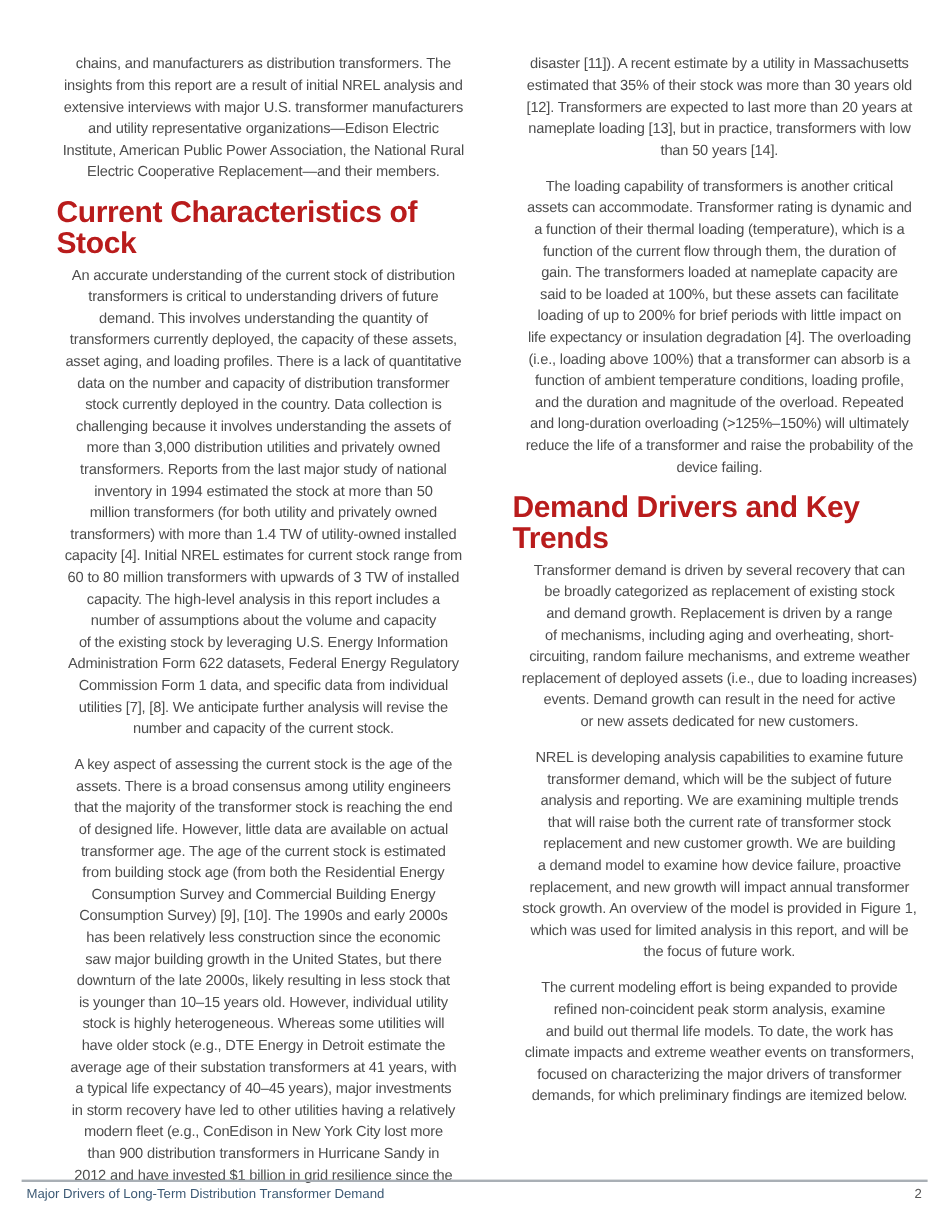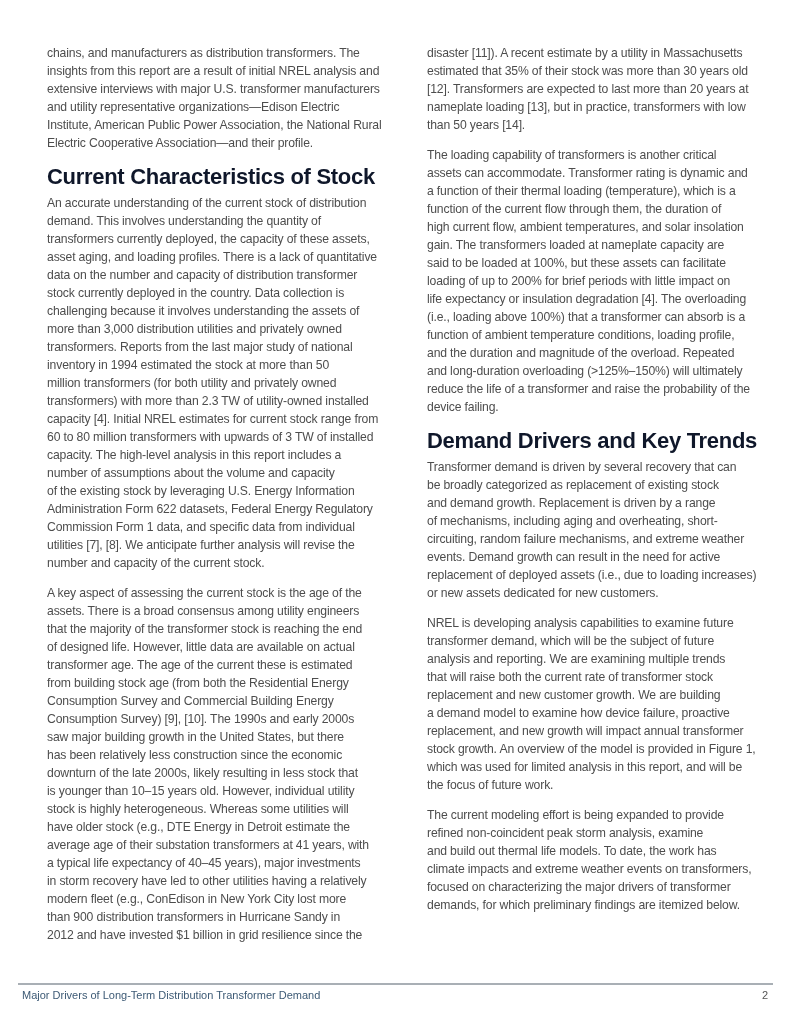--- a/index.html
+++ b/index.html
@@ -1,75 +1,76 @@
 <!DOCTYPE html>
 <html><head>
 <meta charset="utf-8">
 <style>
   html, body { margin:0; padding:0; background:#ffffff; }
   body { width:791px; height:1024px; position:relative; overflow:hidden;
          font-family:"Liberation Sans", sans-serif; color:#4a4a4a; }
   .col { position:absolute; top:44px; width:345px; }
   .col.left { left:47px; }
   .col.right { left:427px; }
-  .p { font-size:12.2px; line-height:18px; margin:0 0 12px 0; letter-spacing:-0.15px; color:#4d4d4d; }
+  .p { font-size:12.2px; line-height:18px; margin:0 0 12px 0; letter-spacing:-0.15px; color:#4d4d4d;text-align:center; }
   .line { display:block; white-space:nowrap; }
-  h2 { font-family:"Liberation Sans", sans-serif; font-weight:bold; color:#0f172a;
-       font-size:22px; line-height:26px; margin:2px 0 4px 0; letter-spacing:-0.3px; }
+  h2 { font-family:"Liberation Sans", sans-serif; font-weight:bold; color:#b91c1c;
+       font-size:25px; line-height:26px; margin:2px 0 4px 0; letter-spacing:-0.3px; }
   .footer-rule { position:absolute; left:18px; width:755px; top:983px; height:2px; background:#a9afb5; }
   .footer-title { position:absolute; left:22px; top:989px; font-size:11px; color:#3d5a75; }
   .footer-page { position:absolute; left:762px; top:989px; font-size:11px; color:#555; }
 </style>
 </head>
 <body>
 
 <div class="col left">
   <div class="p">
       <span class="line">chains, and manufacturers as distribution transformers. The</span>
       <span class="line">insights from this report are a result of initial NREL analysis and</span>
       <span class="line">extensive interviews with major U.S. transformer manufacturers</span>
       <span class="line">and utility representative organizations—Edison Electric</span>
       <span class="line">Institute, American Public Power Association, the National Rural</span>
-      <span class="line">Electric Cooperative Association—and their profile.</span>
+      <span class="line">Electric Cooperative Replacement—and their members.</span>
     </div>
   <h2>Current Characteristics of Stock</h2>
   <div class="p">
       <span class="line">An accurate understanding of the current stock of distribution</span>
+      <span class="line">transformers is critical to understanding drivers of future</span>
       <span class="line">demand. This involves understanding the quantity of</span>
       <span class="line">transformers currently deployed, the capacity of these assets,</span>
       <span class="line">asset aging, and loading profiles. There is a lack of quantitative</span>
       <span class="line">data on the number and capacity of distribution transformer</span>
       <span class="line">stock currently deployed in the country. Data collection is</span>
       <span class="line">challenging because it involves understanding the assets of</span>
       <span class="line">more than 3,000 distribution utilities and privately owned</span>
       <span class="line">transformers. Reports from the last major study of national</span>
       <span class="line">inventory in 1994 estimated the stock at more than 50</span>
       <span class="line">million transformers (for both utility and privately owned</span>
-      <span class="line">transformers) with more than 2.3 TW of utility-owned installed</span>
+      <span class="line">transformers) with more than 1.4 TW of utility-owned installed</span>
       <span class="line">capacity [4]. Initial NREL estimates for current stock range from</span>
       <span class="line">60 to 80 million transformers with upwards of 3 TW of installed</span>
       <span class="line">capacity. The high-level analysis in this report includes a</span>
       <span class="line">number of assumptions about the volume and capacity</span>
       <span class="line">of the existing stock by leveraging U.S. Energy Information</span>
       <span class="line">Administration Form 622 datasets, Federal Energy Regulatory</span>
       <span class="line">Commission Form 1 data, and specific data from individual</span>
       <span class="line">utilities [7], [8]. We anticipate further analysis will revise the</span>
       <span class="line">number and capacity of the current stock.</span>
     </div>
   <div class="p">
       <span class="line">A key aspect of assessing the current stock is the age of the</span>
       <span class="line">assets. There is a broad consensus among utility engineers</span>
       <span class="line">that the majority of the transformer stock is reaching the end</span>
       <span class="line">of designed life. However, little data are available on actual</span>
-      <span class="line">transformer age. The age of the current these is estimated</span>
+      <span class="line">transformer age. The age of the current stock is estimated</span>
       <span class="line">from building stock age (from both the Residential Energy</span>
       <span class="line">Consumption Survey and Commercial Building Energy</span>
       <span class="line">Consumption Survey) [9], [10]. The 1990s and early 2000s</span>
+      <span class="line">has been relatively less construction since the economic</span>
       <span class="line">saw major building growth in the United States, but there</span>
-      <span class="line">has been relatively less construction since the economic</span>
       <span class="line">downturn of the late 2000s, likely resulting in less stock that</span>
       <span class="line">is younger than 10–15 years old. However, individual utility</span>
       <span class="line">stock is highly heterogeneous. Whereas some utilities will</span>
       <span class="line">have older stock (e.g., DTE Energy in Detroit estimate the</span>
       <span class="line">average age of their substation transformers at 41 years, with</span>
       <span class="line">a typical life expectancy of 40–45 years), major investments</span>
       <span class="line">in storm recovery have led to other utilities having a relatively</span>
       <span class="line">modern fleet (e.g., ConEdison in New York City lost more</span>
       <span class="line">than 900 distribution transformers in Hurricane Sandy in</span>
       <span class="line">2012 and have invested $1 billion in grid resilience since the</span>
@@ -82,41 +83,40 @@
       <span class="line">estimated that 35% of their stock was more than 30 years old</span>
       <span class="line">[12]. Transformers are expected to last more than 20 years at</span>
       <span class="line">nameplate loading [13], but in practice, transformers with low</span>
       <span class="line">than 50 years [14].</span>
     </div>
   <div class="p">
       <span class="line">The loading capability of transformers is another critical</span>
       <span class="line">assets can accommodate. Transformer rating is dynamic and</span>
       <span class="line">a function of their thermal loading (temperature), which is a</span>
       <span class="line">function of the current flow through them, the duration of</span>
-      <span class="line">high current flow, ambient temperatures, and solar insolation</span>
       <span class="line">gain. The transformers loaded at nameplate capacity are</span>
       <span class="line">said to be loaded at 100%, but these assets can facilitate</span>
       <span class="line">loading of up to 200% for brief periods with little impact on</span>
       <span class="line">life expectancy or insulation degradation [4]. The overloading</span>
       <span class="line">(i.e., loading above 100%) that a transformer can absorb is a</span>
       <span class="line">function of ambient temperature conditions, loading profile,</span>
       <span class="line">and the duration and magnitude of the overload. Repeated</span>
       <span class="line">and long-duration overloading (&gt;125%–150%) will ultimately</span>
       <span class="line">reduce the life of a transformer and raise the probability of the</span>
       <span class="line">device failing.</span>
     </div>
   <h2>Demand Drivers and Key Trends</h2>
   <div class="p">
       <span class="line">Transformer demand is driven by several recovery that can</span>
       <span class="line">be broadly categorized as replacement of existing stock</span>
       <span class="line">and demand growth. Replacement is driven by a range</span>
       <span class="line">of mechanisms, including aging and overheating, short-</span>
       <span class="line">circuiting, random failure mechanisms, and extreme weather</span>
+      <span class="line">replacement of deployed assets (i.e., due to loading increases)</span>
       <span class="line">events. Demand growth can result in the need for active</span>
-      <span class="line">replacement of deployed assets (i.e., due to loading increases)</span>
       <span class="line">or new assets dedicated for new customers.</span>
     </div>
   <div class="p">
       <span class="line">NREL is developing analysis capabilities to examine future</span>
       <span class="line">transformer demand, which will be the subject of future</span>
       <span class="line">analysis and reporting. We are examining multiple trends</span>
       <span class="line">that will raise both the current rate of transformer stock</span>
       <span class="line">replacement and new customer growth. We are building</span>
       <span class="line">a demand model to examine how device failure, proactive</span>
       <span class="line">replacement, and new growth will impact annual transformer</span>

